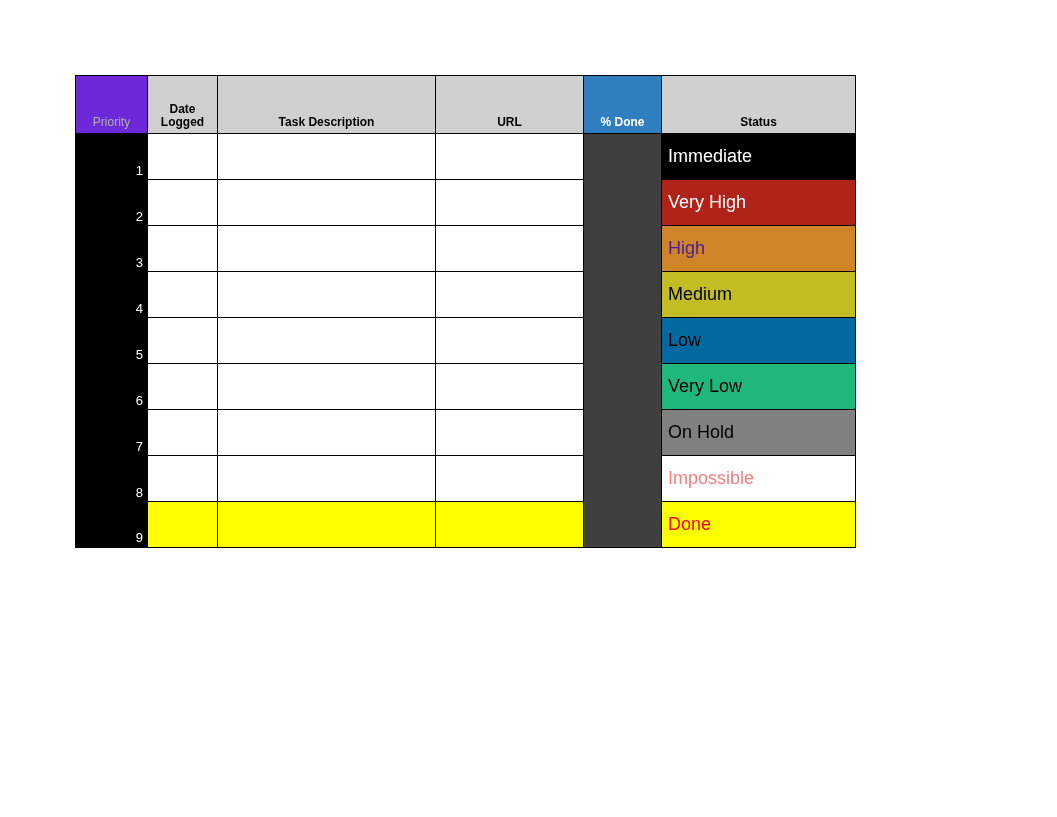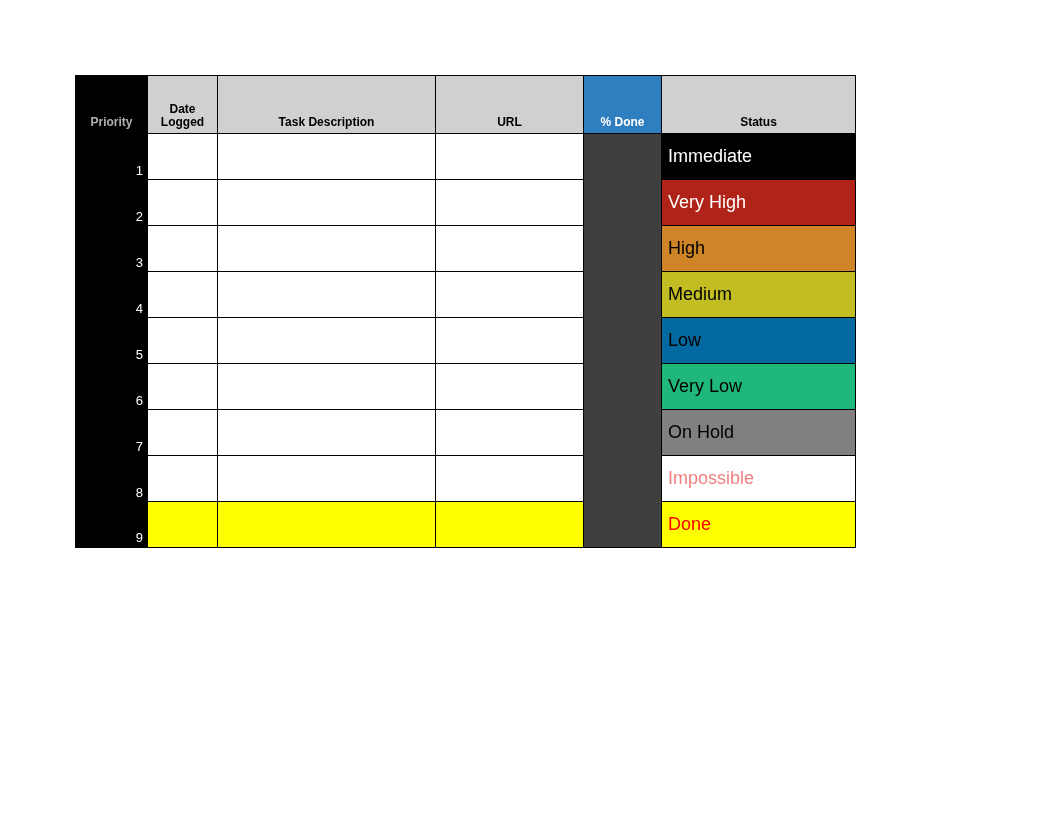--- a/index.html
+++ b/index.html
@@ -35,23 +35,23 @@
   tr.hdr th {
     height: 58px;
     background: #d0d0d0;
     font-weight: bold;
     font-size: 12px;
     text-align: center;
     vertical-align: bottom;
     padding-bottom: 4px;
   }
   tr.hdr th.c-priority {
-    background: #000000;
+    background: #6d28d9;
     color: #b0b0b0;
-    font-weight: bold;
+    font-weight: normal;
   }
   tr.hdr th.c-date {
     line-height: 1.1;
   }
   tr.hdr th.c-done {
     background: #2f7ec0;
     color: #ffffff;
     margin-left: 28px;
   }
 
@@ -85,21 +85,21 @@
 
   tr.body td.c-status {
     padding: 0 0 0 6px;
     vertical-align: middle;
     font-size: 18px;
     font-weight: normal;
   }
 
   .st-immediate  { background:#000000; color:#ffffff; }
   .st-veryhigh   { background:#b02318; color:#ffffff; }
-  .st-high       { background:#cf8427; color:#000000;margin-left:19px; }
+  .st-high       { background:#cf8427; color:#4c1d95;margin-left:19px; }
   .st-medium     { background:#c2bd23; color:#000000; }
   .st-low        { background:#0369a1; color:#000000; }
   .st-verylow    { background:#20b77a; color:#000000; }
   .st-onhold     { background:#808080; color:#000000; }
   .st-impossible { background:#ffffff; color:#f08080;border-radius:18px; }
   .st-done       { background:#ffff00; color:#ff0000; }
 </style>
 </head>
 <body>
 

